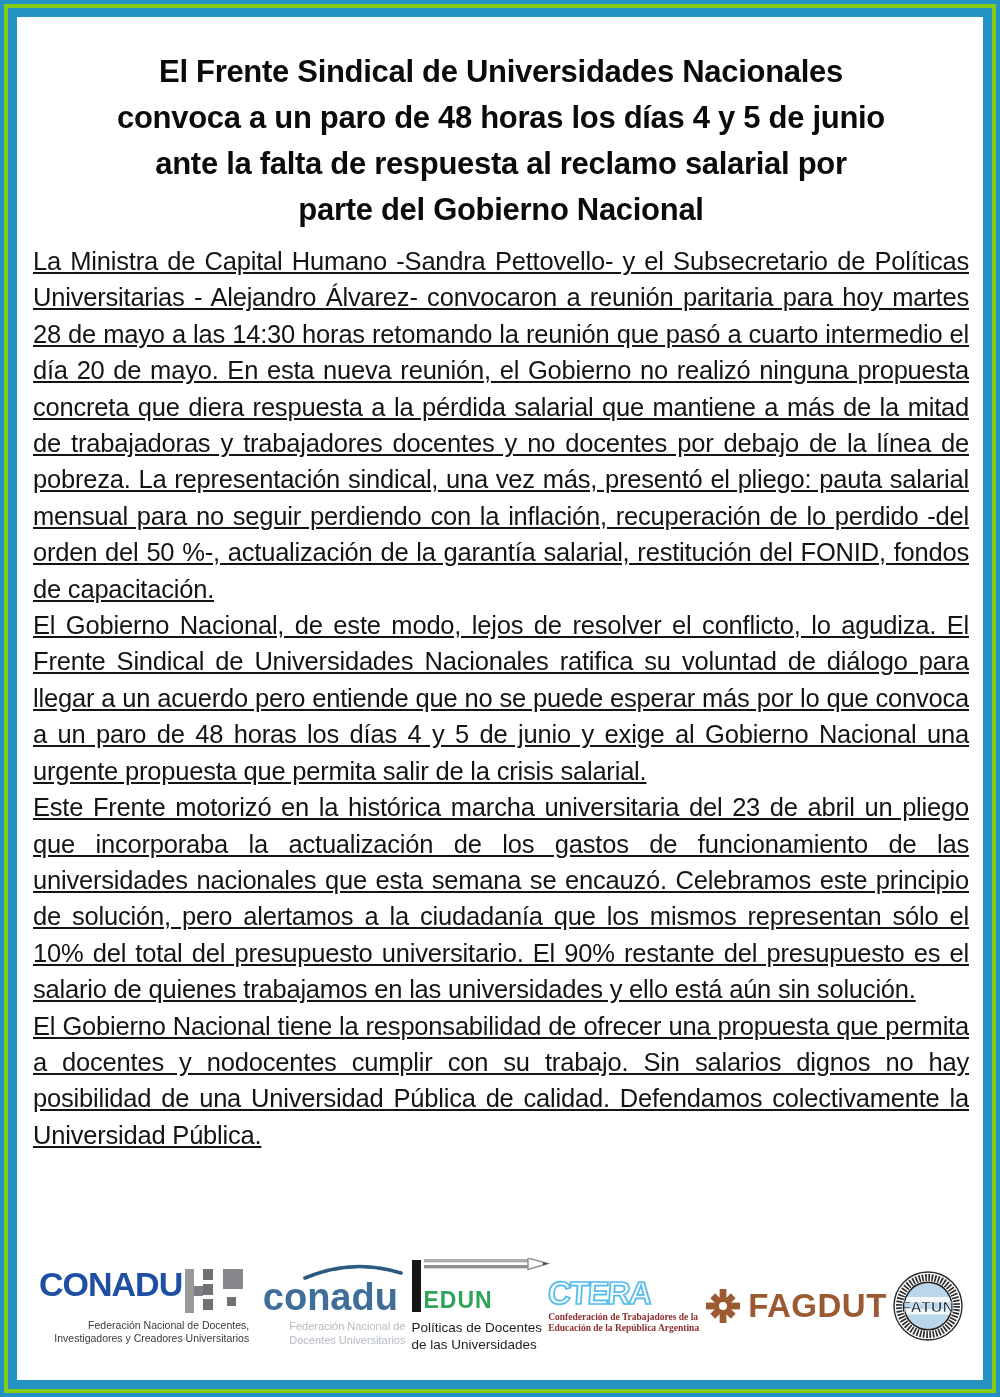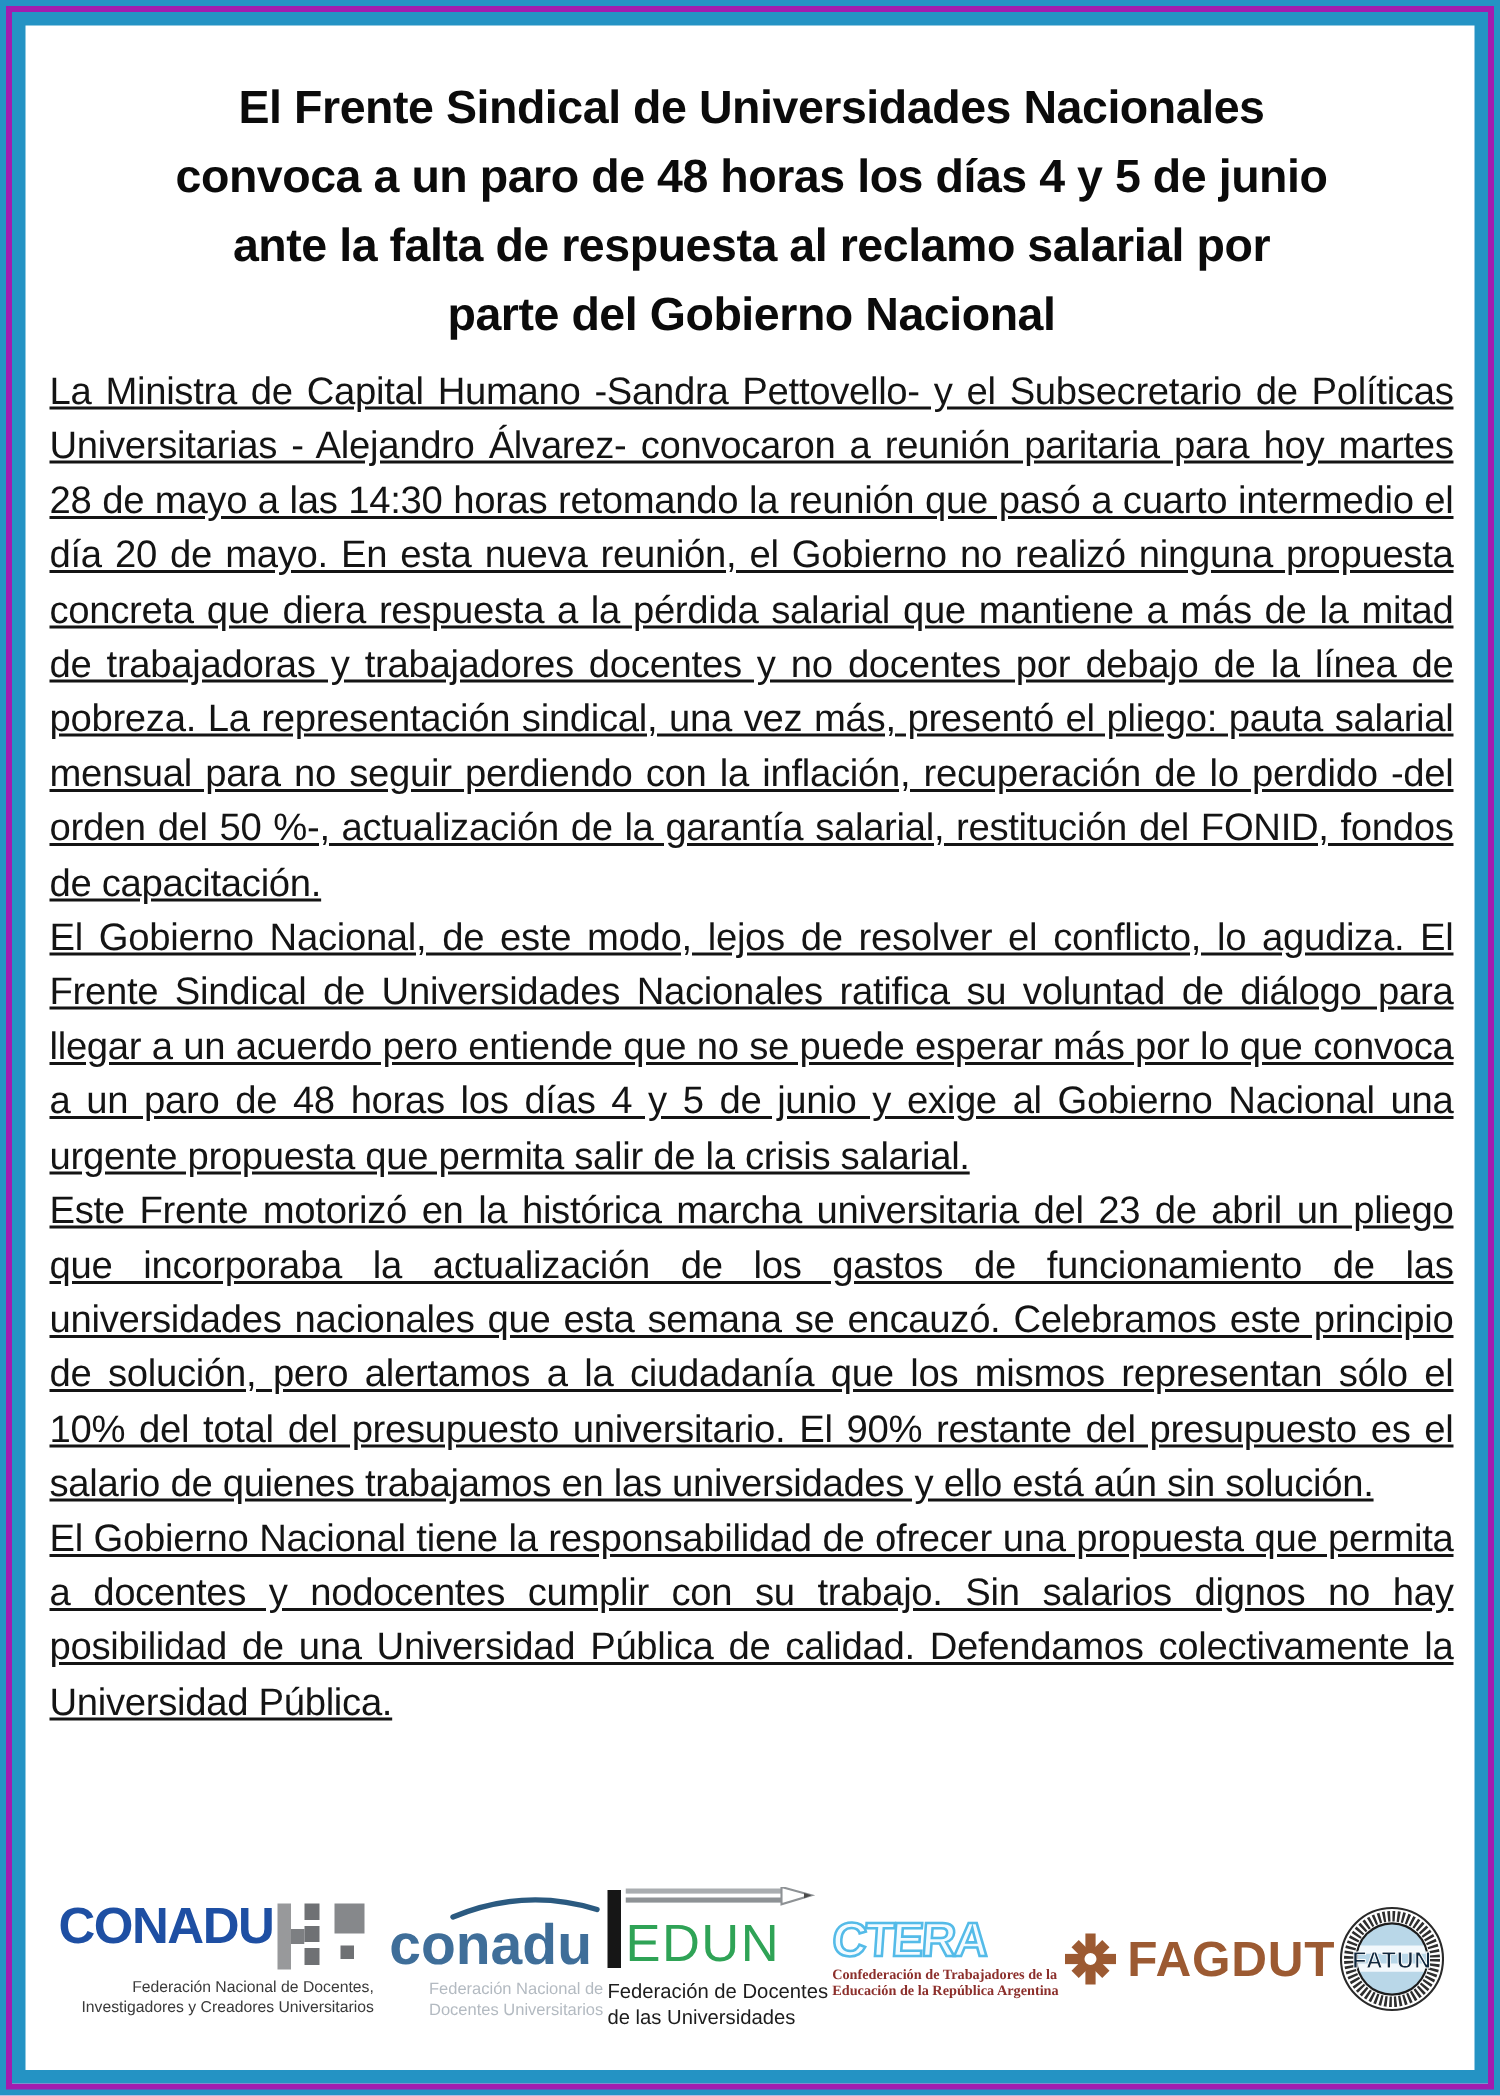--- a/index.html
+++ b/index.html
@@ -1,19 +1,19 @@
 <!DOCTYPE html>
 <html lang="es"><head>
 <meta charset="utf-8">
 <style>
   * { box-sizing: border-box; }
   html, body { margin: 0; padding: 0; background: #fff; }
   .page {
     width: 1000px; height: 1397px;
-    background: #a21caf;
+    background: #84cc16;
     border: 4px solid #2493c4;
     padding: 4px;
     overflow: hidden;
     font-family: "Liberation Sans", sans-serif;
   }
   .frame {
     width: 100%; height: 100%;
     border: 9px solid #2493c4;
     background: #fff;
     padding: 26px 14px 8px 16px;
@@ -78,21 +78,21 @@
     letter-spacing: 0; line-height: 1; text-transform: lowercase;
   }
   .conadu-arc { position: absolute; top: 0; right: 2px; }
   .conadu-tag { margin-top: 4px; font-size: 11px; line-height: 1.25; color: #b3bac1; padding-left: 34px; }
   .conadu-tag span { display: block; }
 
   
   .fedun { position: relative; padding-top: 2px; }
   .fedun-row { display: flex; align-items: flex-end; }
   .fedun-bar { width: 9px; height: 52px; background: #161616; margin-right: 3px; }
-  .fedun-letters { font-size: 35px; font-weight: 400; color: #2fa356; line-height: 0.95; letter-spacing: 1px; }
+  .fedun-letters { font-size: 23px; font-weight: 700; color: #2fa356; line-height: 0.95; letter-spacing: 1px; }
   .fedun-pencil { position: absolute; top: 0; left: 12px; }
   .fedun-tag { margin-top: 7px; font-size: 13.5px; line-height: 1.3; color: #1d1d1d; }
   .fedun-tag span { display: block; }
 
   
   .ctera { text-align: left; }
   .ctera-word {
     display: inline-block;
     font-size: 32px; font-weight: 800; letter-spacing: -1.5px;
     color: #f4fbff;
@@ -165,21 +165,21 @@
           <rect x="0" y="1" width="104" height="3.4" fill="#a9adb0"></rect>
           <rect x="0" y="7" width="104" height="3.4" fill="#8e9295"></rect>
           <polygon points="104,0 124,5.5 104,11.5" fill="#ffffff" stroke="#8e9295" stroke-width="1.4"></polygon>
           <polygon points="119,4 124,5.5 119,7.5" fill="#4a4a4a"></polygon>
         </svg>
         <div class="fedun-row">
           <span class="fedun-bar"></span>
           <span class="fedun-letters">EDUN</span>
         </div>
         <div class="fedun-tag">
-          <span>Federación de Docentes</span>
+          <span>Políticas de Docentes</span>
           <span>de las Universidades</span>
         </div>
       </div>
 
       <div class="logo ctera">
         <span class="ctera-word">CTERA</span>
         <div class="ctera-tag">
           <span>Confederación de Trabajadores de la</span>
           <span>Educación de la República Argentina</span>
         </div>

